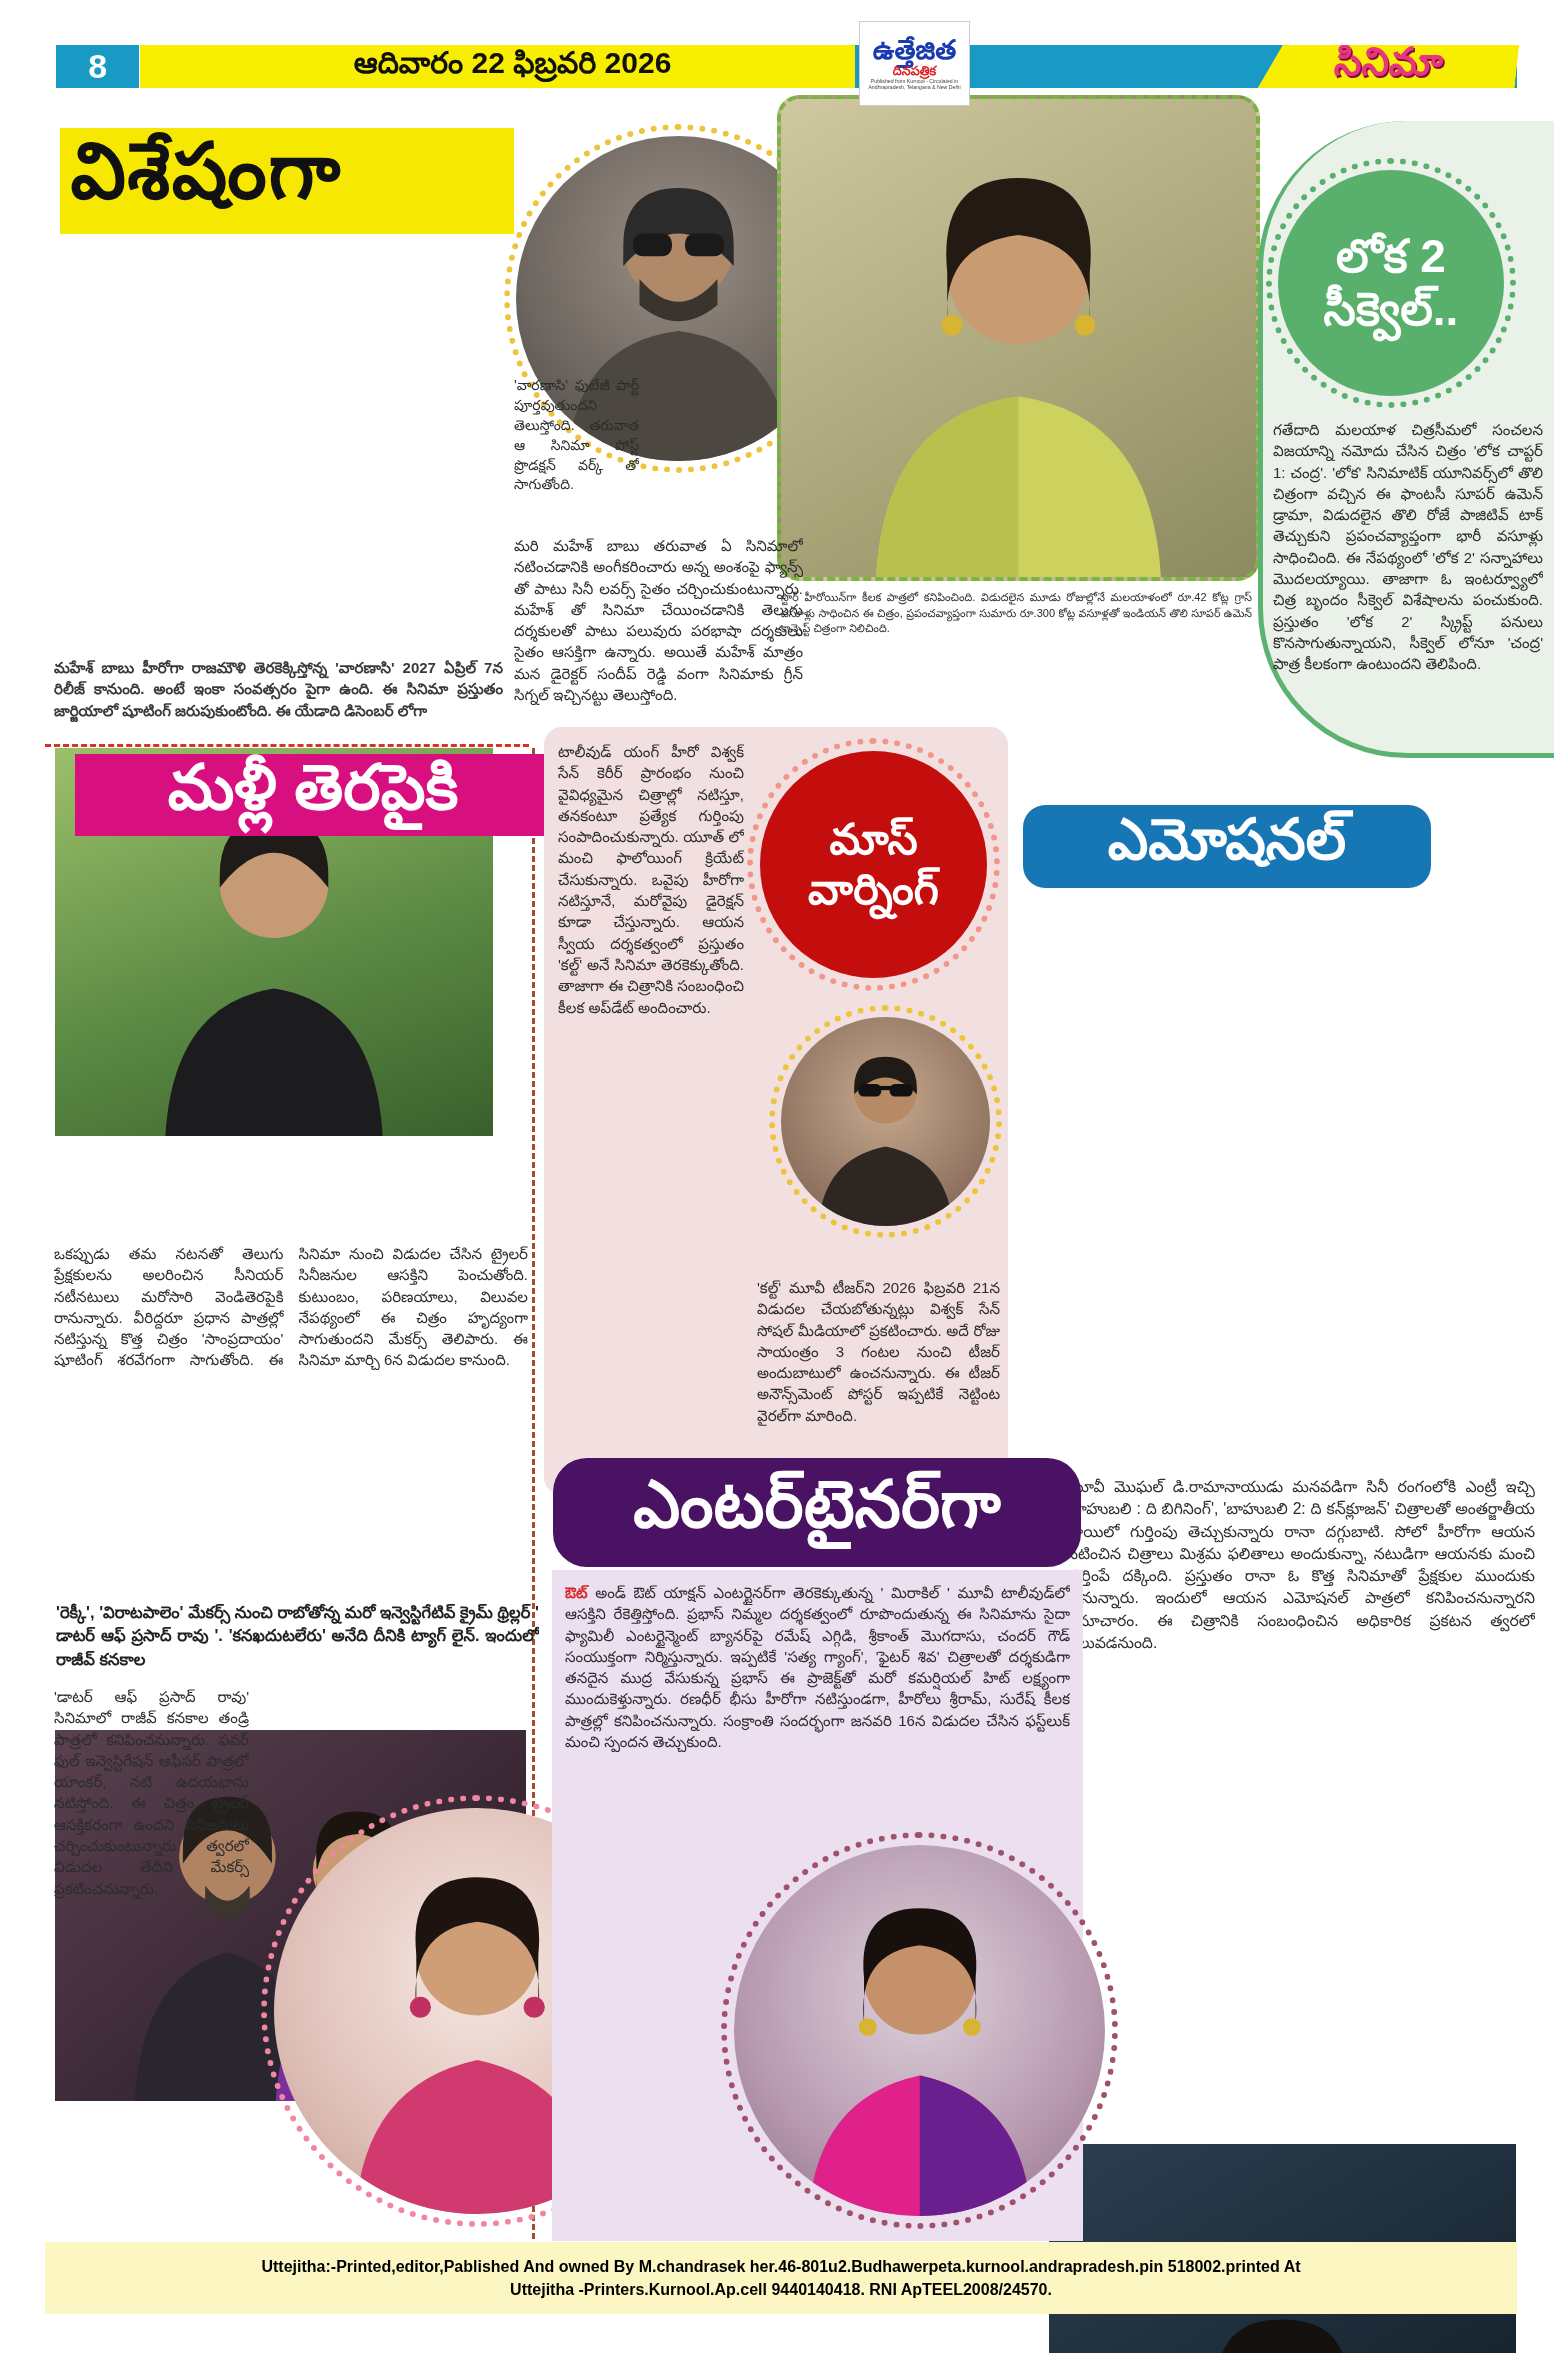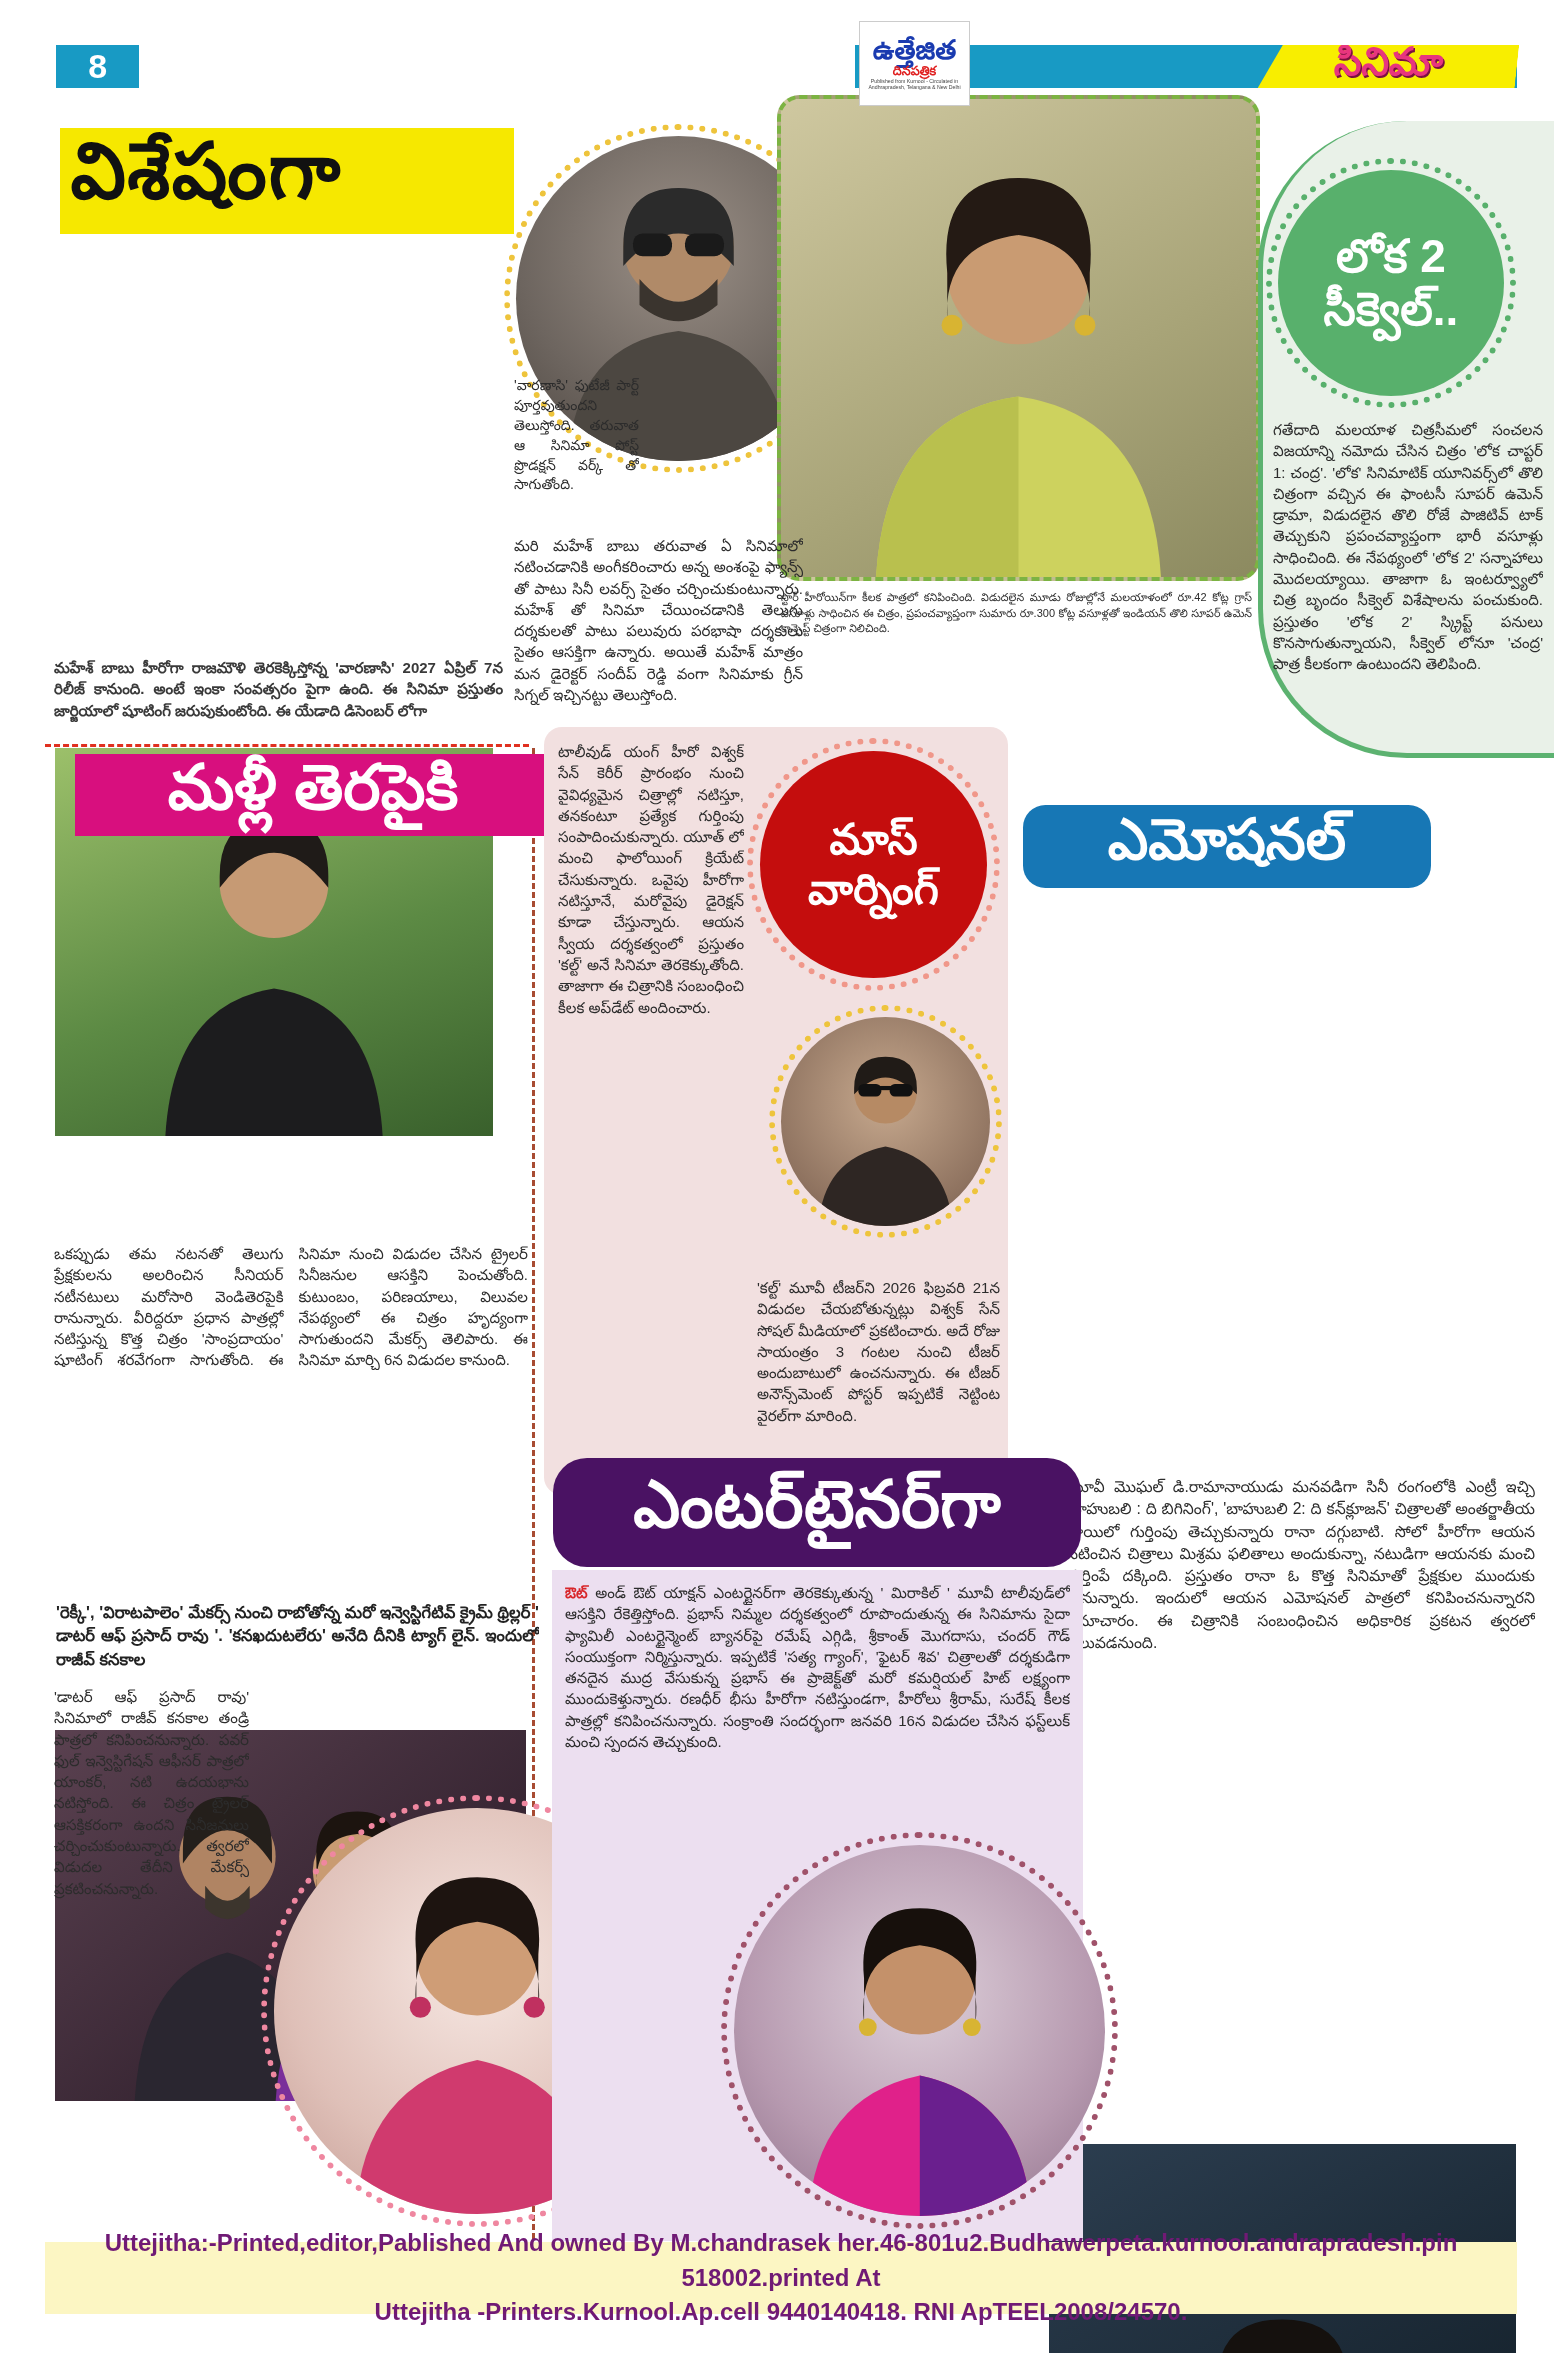--- a/index.html
+++ b/index.html
@@ -47,29 +47,30 @@
   .ph-mahesh{background:linear-gradient(160deg,#9cc06a 0%,#5c8a44 55%,#39602c 100%);}
   .ph-director{background:radial-gradient(circle at 50% 35%,#9a8f86 0%,#6d655f 60%,#4c453f 100%);}
   .ph-kalyani{background:linear-gradient(150deg,#cfc8a0 0%,#a8a478 60%,#8c8a60 100%);border-radius:22.4px;}
   .ph-couple{background:linear-gradient(140deg,#5a4150 0%,#33222f 70%,#1f1620 100%);}
   .ph-vishwak{background:radial-gradient(circle at 50% 40%,#c7a98e 0%,#8f7360 70%,#6b5547 100%);}
   .ph-rana{background:linear-gradient(150deg,#2c3e50 0%,#17242f 60%,#0d141b 100%);}
   .ph-udaya{background:radial-gradient(circle at 50% 40%,#f6e7e2 0%,#dfc0b8 60%,#c39a92 100%);}
   .ph-hebah{background:radial-gradient(circle at 50% 40%,#ddd0da 0%,#b79ab0 60%,#8d6f88 100%);}
   
   .footer{background:#fcf6c3;display:flex;flex-direction:column;align-items:center;justify-content:center;}
-  .footer div{color:#701a75;font-weight:bold;font-size:24px;line-height:1.45;text-align:center;}
+  .footer div{color:#000000;font-weight:bold;font-size:16px;line-height:1.45;text-align:center;}
 </style>
 </head>
 <body>
 
 <div class="page">
 
   <div class="abs" style="left:45px;top:45px;width:1472px;height:43px;">
     <div class="abs hdr-blue pgnum" style="left:11.2px;top:0;width:83px;height:43px;">8</div>
+    <div class="abs hdr-yellow date" style="left:95px;top:0;width:745px;height:43px;clip-path:polygon(0 0,100% 0,96% 100%,0 100%);">ఆదివారం 22 ఫిబ్రవరి 2026</div>
     <div class="abs hdr-blue" style="left:810px;top:0;width:662px;height:43px;"></div>
     <div class="abs hdr-yellow cinema" style="left:1215px;top:0;width:257px;height:43px;clip-path:polygon(8% 0,100% 0,100% 100%,0 100%);">సినిమా</div>
   </div>
   <div class="abs logo" style="left:859px;top:21px;width:109px;height:83px;">
     <div class="nm">ఉత్తేజిత</div>
     <div class="sub">దినపత్రిక</div>
     <div class="tag">Published from Kurnool - Circulated in Andhrapradesh, Telangana &amp; New Delhi</div>
   </div>
 
   <div class="abs h-yellow" style="left:60px;top:128px;width:444px;height:106px;">

